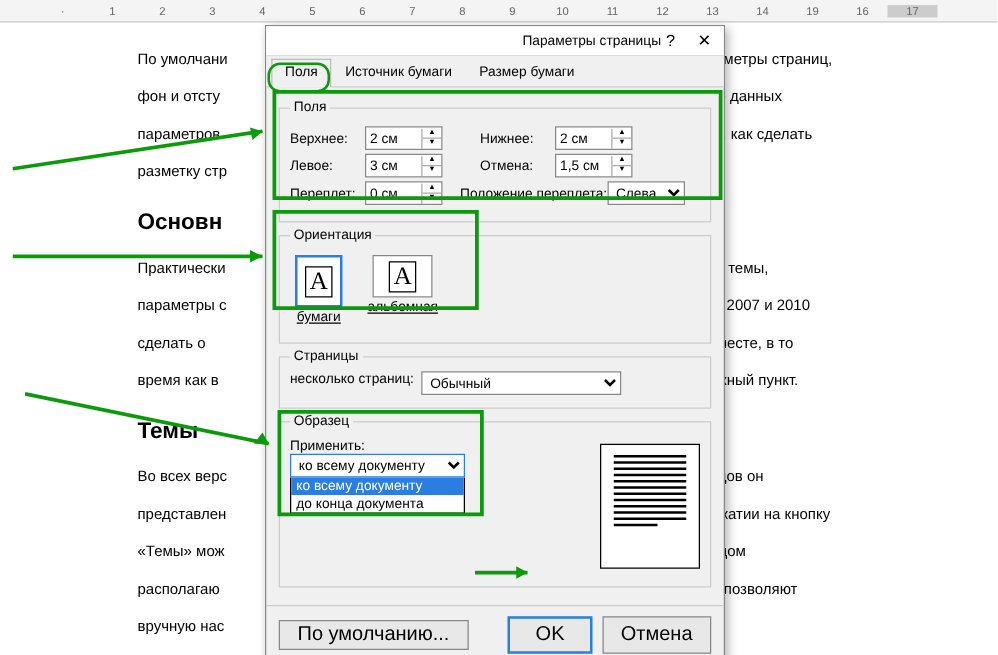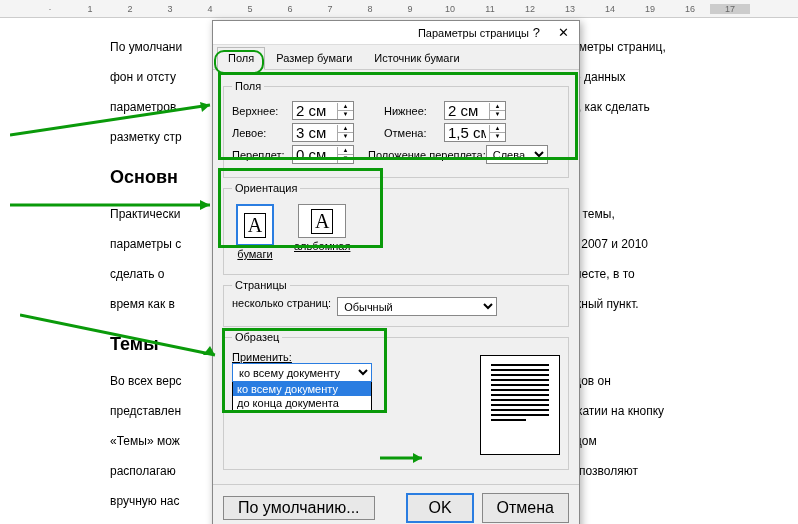--- a/index.html
+++ b/index.html
@@ -28,21 +28,21 @@
   .tabs { display: flex; border-bottom: 1px solid #ccc; padding: 2px 4px 0 4px; background: #f0f0f0; }
   .tab { padding: 4px 10px; border: 1px solid transparent; cursor: default; }
   .tab.active { background: #f0f0f0; border: 1px solid #bbb; border-bottom: 1px solid #f0f0f0; margin-bottom: -1px; }
   
   .dialog-body { padding: 6px 10px 10px 10px; }
   fieldset { border: 1px solid #ccc; margin: 4px 0; padding: 6px 8px 10px 8px; }
   legend { font-size: 11px; padding: 0 3px; }
   .row { display: flex; align-items: center; margin: 3px 0; }
   .lbl { width: 60px; }
   .spin { display: flex; align-items: center; border: 1px solid #888; background: #fff; width: 62px; height: 19px; }
-  .spin input { border: none; width: 44px; font-size: 15px; padding: 1px 3px; outline: none; background: transparent; }
+  .spin input { border: none; width: 44px; font-size: 11px; padding: 1px 3px; outline: none; background: transparent; }
   .spin .upd { width: 16px; display: flex; flex-direction: column; border-left: 1px solid #aaa; }
   .spin .upd div { height: 8px; font-size: 6px; line-height: 6px; text-align: center; border-bottom: 1px solid #aaa; cursor: pointer; }
   .spin .upd div:last-child { border-bottom: none; }
   .gap { width: 30px; }
   
   .orient-group { display: flex; gap: 20px; padding: 4px; }
   .orient-item { text-align: center; font-size: 11px; }
   .orient-box { width: 38px; height: 42px; border: 1px solid #888; background: #fff; display: flex; align-items: center; justify-content: center; margin: 0 auto 2px auto; }
   .orient-box.active { border: 2px solid #2a7de1; }
   .orient-box.land { width: 48px; height: 34px; }
@@ -140,22 +140,22 @@
 <div class="dialog">
   <div class="dialog-title">
     <span>Параметры страницы</span>
     <div class="dialog-ctrl">
       <span>?</span>
       <span>✕</span>
     </div>
   </div>
   <div class="tabs">
     <div class="tab active">Поля</div>
+    <div class="tab">Источник бумаги</div>
     <div class="tab">Размер бумаги</div>
-    <div class="tab">Источник бумаги</div>
   </div>
   <div class="dialog-body">
     <fieldset>
       <legend>Поля</legend>
       <div class="row">
         <span class="lbl">Верхнее:</span>
         <div class="spin">
             <input value="2 см" style="">
             <div class="upd">
               <div>▲</div>
@@ -228,21 +228,21 @@
       <div class="pages-row">
         <span>несколько страниц:</span>
         <select class="select select-w"><option>Обычный</option></select>
       </div>
     </fieldset>
 
     <fieldset>
       <legend class="sample-legend">Образец</legend>
       <div class="sample-body">
         <div class="sample-left">
-          <div style="text-decoration:underline;">Применить:</div>
+          <div style="">Применить:</div>
           <select class="select select-apply"><option>ко всему документу</option></select>
           <div class="apply-dd">
             <div class="sel">ко всему документу</div>
             <div>до конца документа</div>
           </div>
         </div>
         <div class="preview">
           <div></div>
             <div></div>
             <div></div>

